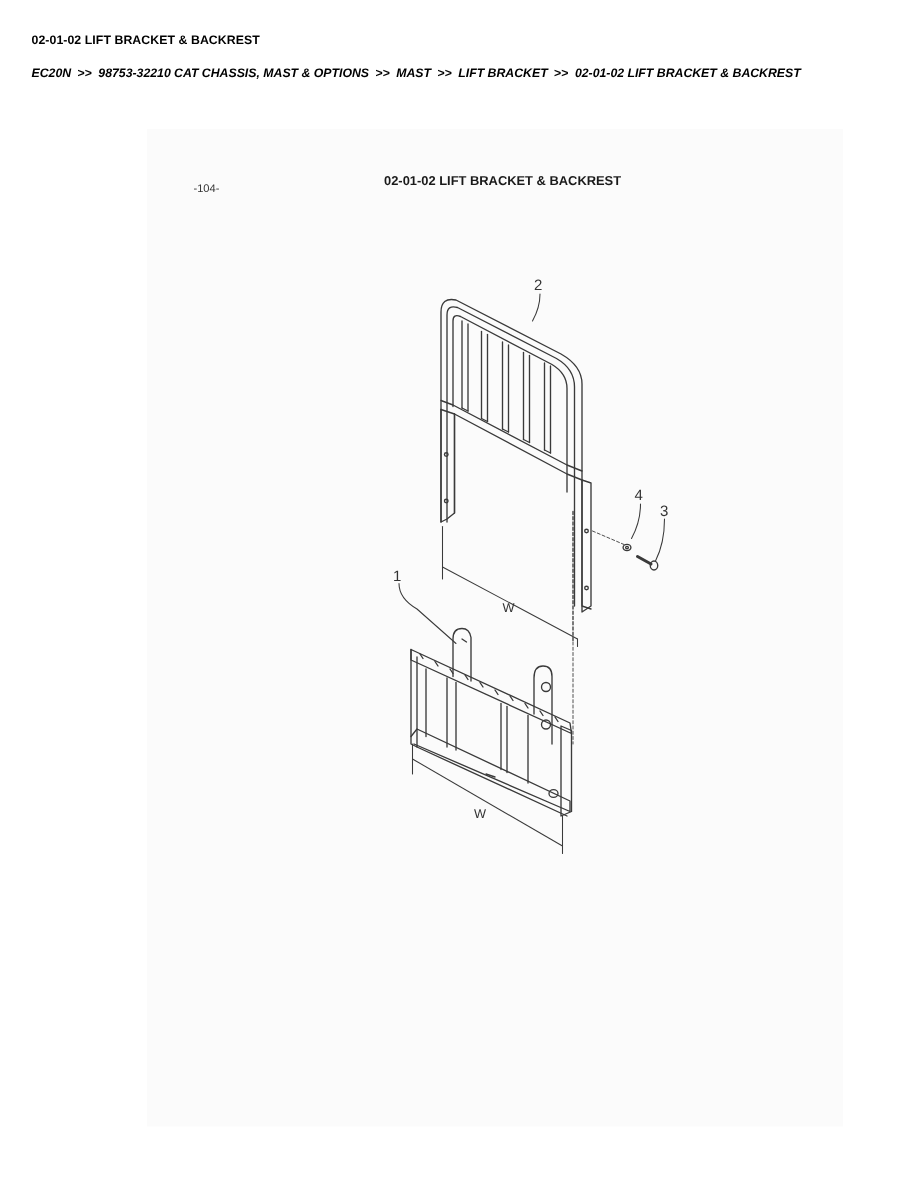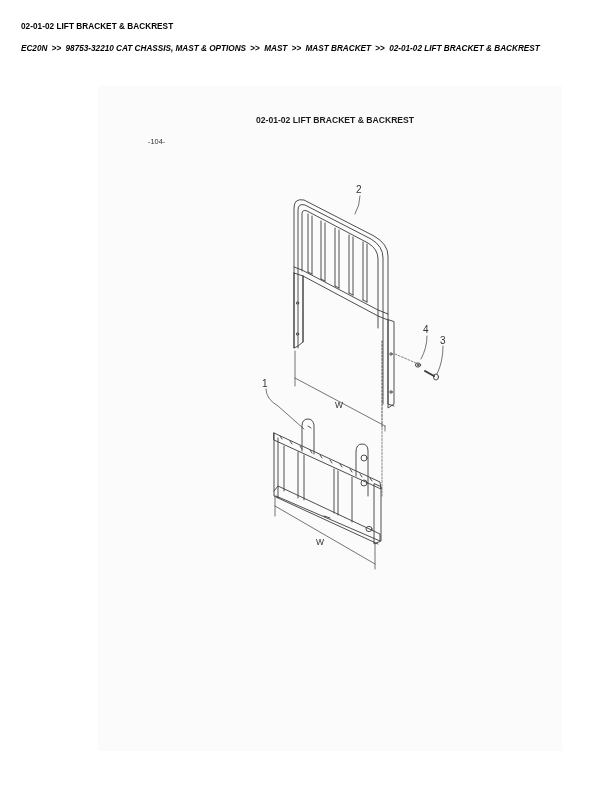--- a/index.html
+++ b/index.html
@@ -3,38 +3,38 @@
   <meta charset="utf-8">
   <style>
     html, body { margin: 0; padding: 0; background: #ffffff; }
     body { width: 612px; height: 792px; position: relative; overflow: hidden; font-family: "Liberation Sans", sans-serif; color: #000; }
     .page-title { position: absolute; left: 21px; top: 22px; font-size: 8.2px; font-weight: bold; letter-spacing: 0.05px; white-space: nowrap; }
     .breadcrumb { position: absolute; left: 21px; top: 44px; font-size: 8.2px; font-weight: bold; white-space: nowrap; }
     .breadcrumb .crumb { cursor: pointer; font-style: italic; }
     .breadcrumb .sep { margin: 0 2px; }
     .panel { position: absolute; left: 98px; top: 86px; width: 464px; height: 665px; background: #fbfbfb; }
     .diagram-title { position: absolute; left: 158px; top: 29px; font-size: 8.6px; font-weight: bold; white-space: nowrap; color: #1a1a1a; }
-    .page-num { position: absolute; left: 31px; top: 51px; font-size: 7.4px; color: #333; margin-left: 19px; }
+    .page-num { position: absolute; left: 31px; top: 35px; font-size: 7.4px; color: #333; }
     .drawing { position: absolute; left: 0; top: 0; width: 464px; height: 665px; }
     .callout-label { font-family: "Liberation Sans", sans-serif; font-size: 10px; fill: #333; }
     .dim-label { font-family: "Liberation Sans", sans-serif; font-size: 8.5px; fill: #333; }
   </style>
 </head>
 <body>
 
 <div class="page-title">02-01-02 LIFT BRACKET &amp; BACKREST</div>
 
 <div class="breadcrumb">
   <span class="crumb">EC20N</span>
   <span class="sep">&gt;&gt;</span>
   <span class="crumb">98753-32210 CAT CHASSIS, MAST &amp; OPTIONS</span>
   <span class="sep">&gt;&gt;</span>
   <span class="crumb">MAST</span>
   <span class="sep">&gt;&gt;</span>
-  <span class="crumb">MAST BRACKET</span>
+  <span class="crumb">LIFT BRACKET</span>
   <span class="sep">&gt;&gt;</span>
   <span class="crumb">02-01-02 LIFT BRACKET &amp; BACKREST</span>
 </div>
 
 <div class="panel">
   <div class="diagram-title">02-01-02 LIFT BRACKET &amp; BACKREST</div>
   <div class="page-num">-104-</div>
 
   <svg class="drawing" viewBox="0 0 464 665" xmlns="http://www.w3.org/2000/svg">
     <g fill="none" stroke="#3a3a3a" stroke-width="0.9" stroke-linejoin="round" stroke-linecap="round">

